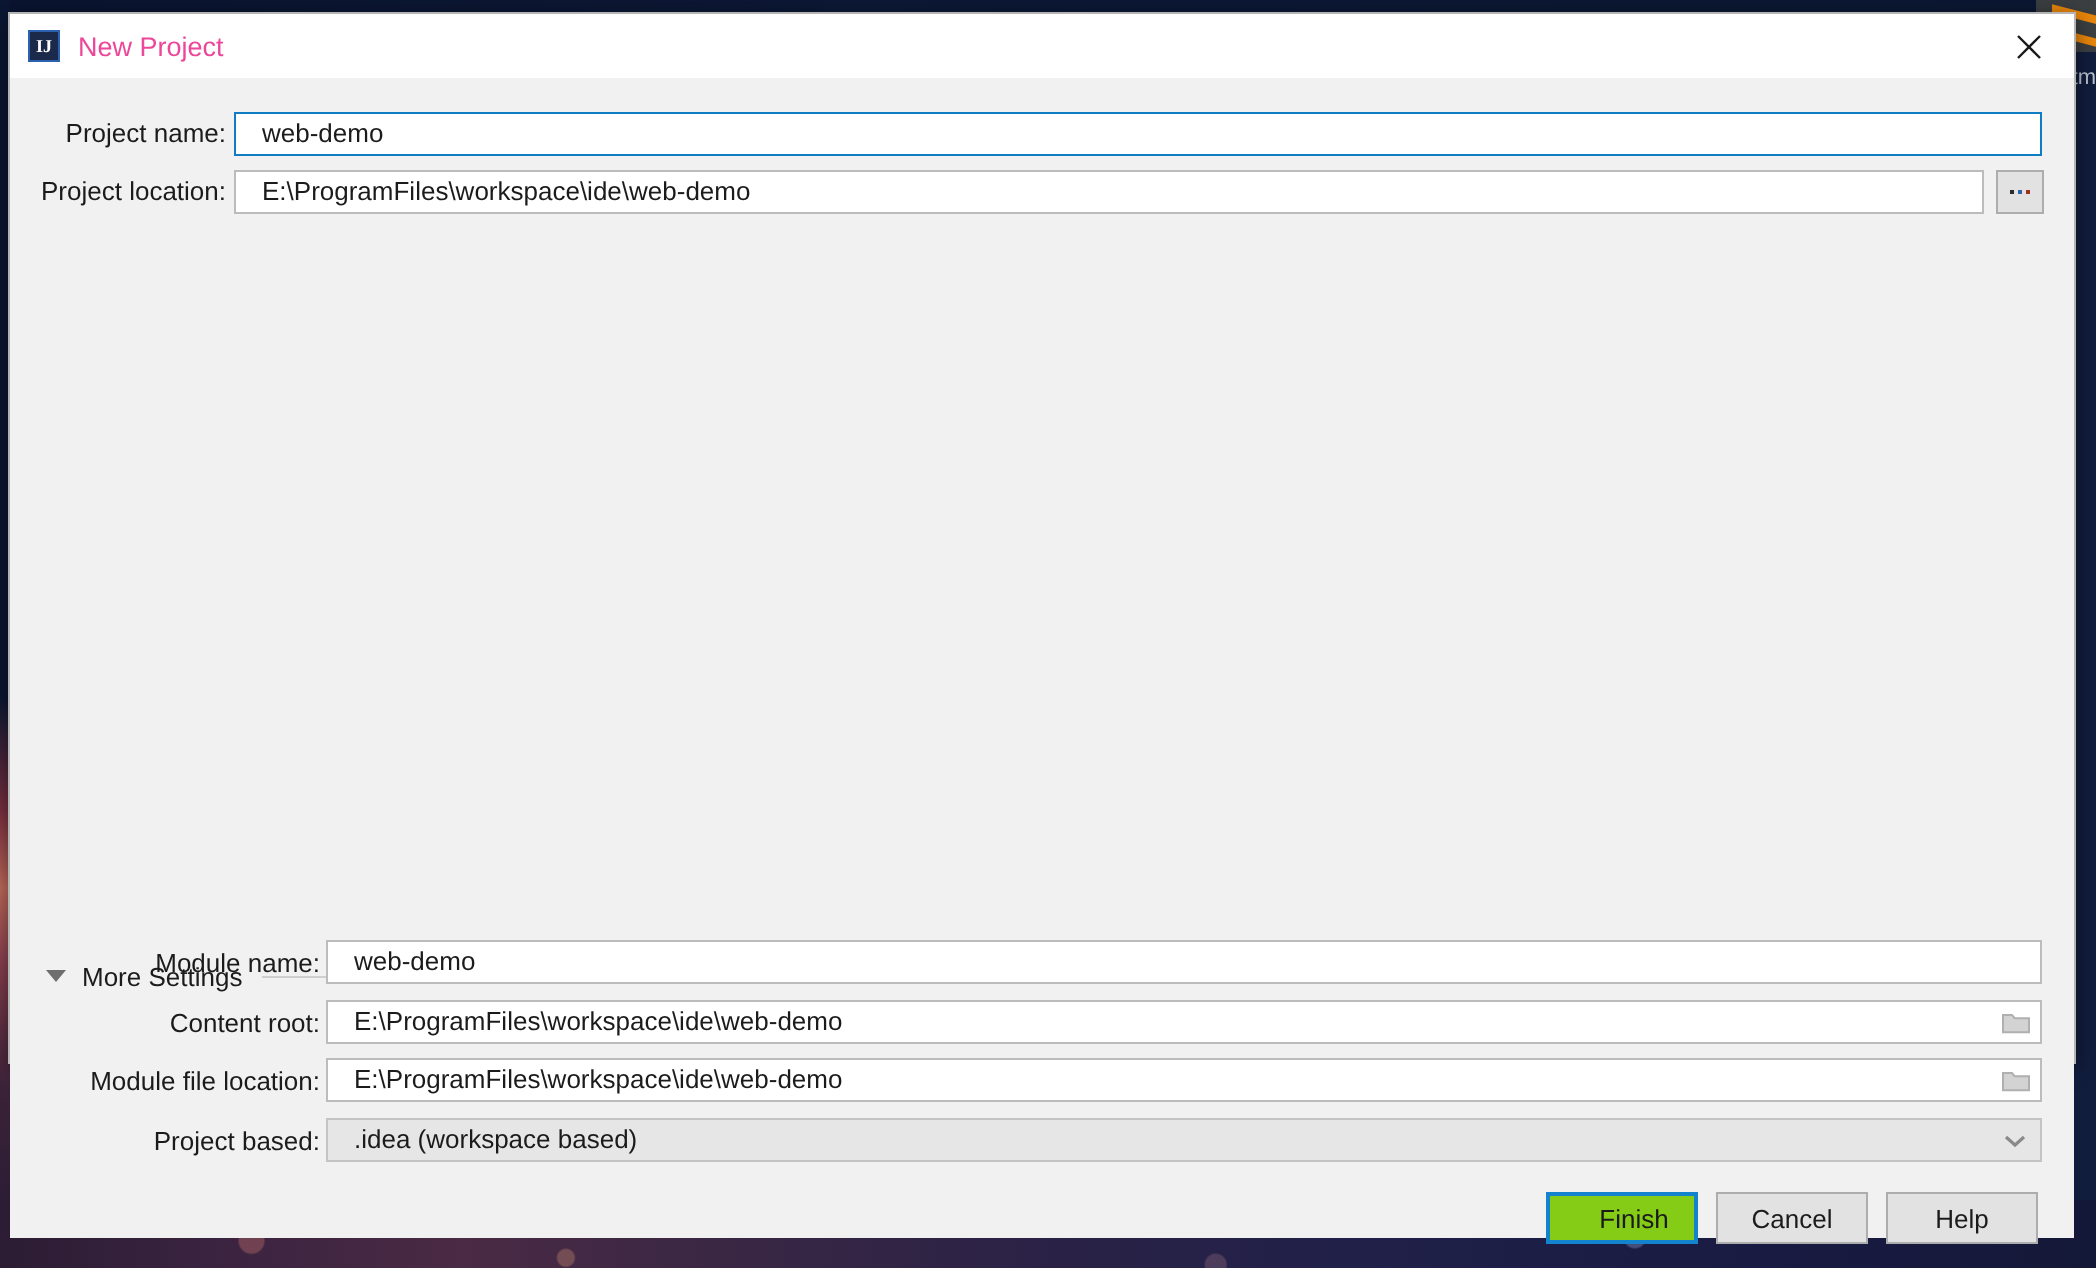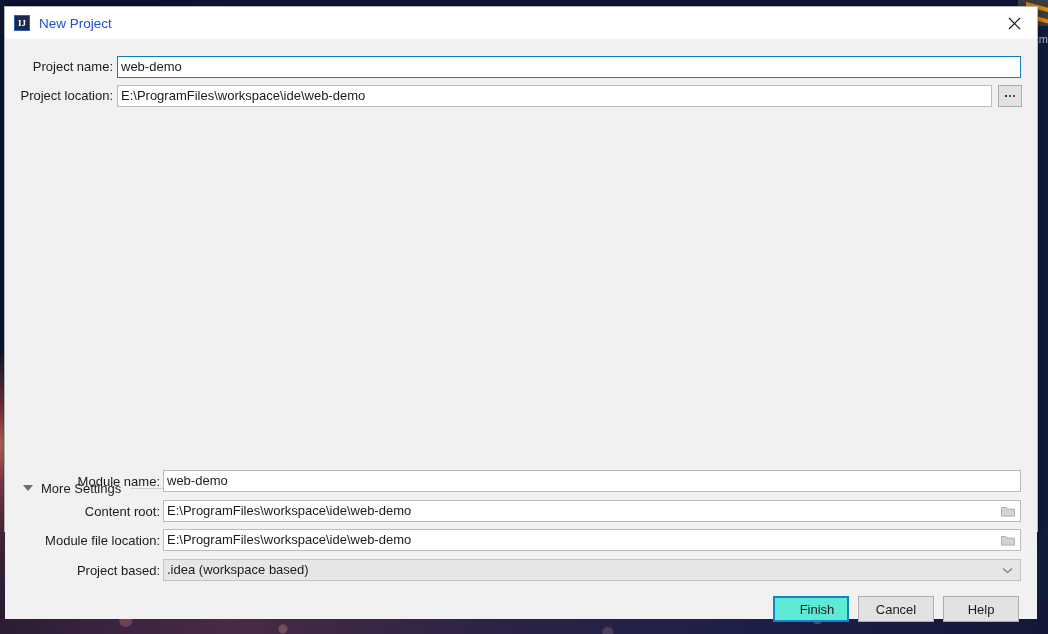--- a/index.html
+++ b/index.html
@@ -80,21 +80,21 @@
     margin-left: 9px; width: 16px; height: 16px;
     background: #1b2a4a;
     border: 1px solid #2c61b0;
     display: flex; align-items: center; justify-content: center;
     color: #ffffff; font-size: 9px; font-weight: bold;
     font-family: "Liberation Serif", serif;
     line-height: 1;
   }
   .title-text {
     margin-left: 9px;
-    font-size: 13.5px; color: #1d4ed8;
+    font-size: 13.5px; color: #ec4899;
   }
   .close-btn {
     position: absolute; right: 0; top: 0;
     width: 46px; height: 32px;
     display: flex; align-items: center; justify-content: center;
     color: #1a1a1a; font-size: 16px; line-height: 1;
   }
   .close-btn svg { display:block; }
 
   
@@ -112,21 +112,21 @@
     white-space: nowrap;
     line-height: 20px;
   }
 
   .text-field {
     position: absolute;
     background: #ffffff;
     border: 1px solid #bcbcbc;
     font-size: 13px;
     color: #1b1b1b;
-    padding: 0 3px;
+    padding: 0 13px;
     line-height: 20px;
     height: 22px;
     overflow: hidden;
     white-space: nowrap;
     font-family: "Liberation Sans", sans-serif;
   }
   .text-field.focused {
     border: 1px solid #0f7cc4;
     outline: none;
   }
@@ -187,21 +187,21 @@
     background: #e2e2e2;
     border: 1px solid #adadad;
     font-size: 13px;
     color: #1b1b1b;
     display: flex; align-items: center; justify-content: center;
     font-family: "Liberation Sans", sans-serif;
     padding: 0;
   }
   .btn.default {
     border: 2px solid #1383ce;
-    background: #5eead4;
+    background: #84cc16;
     padding-left: 12px;
   }
 </style>
 </head>
 <body>
 
 <div id="desktop">
   <div class="bg-topbar"></div>
   <div class="bg-left-strip"></div>
   <div class="bg-right-panel">

